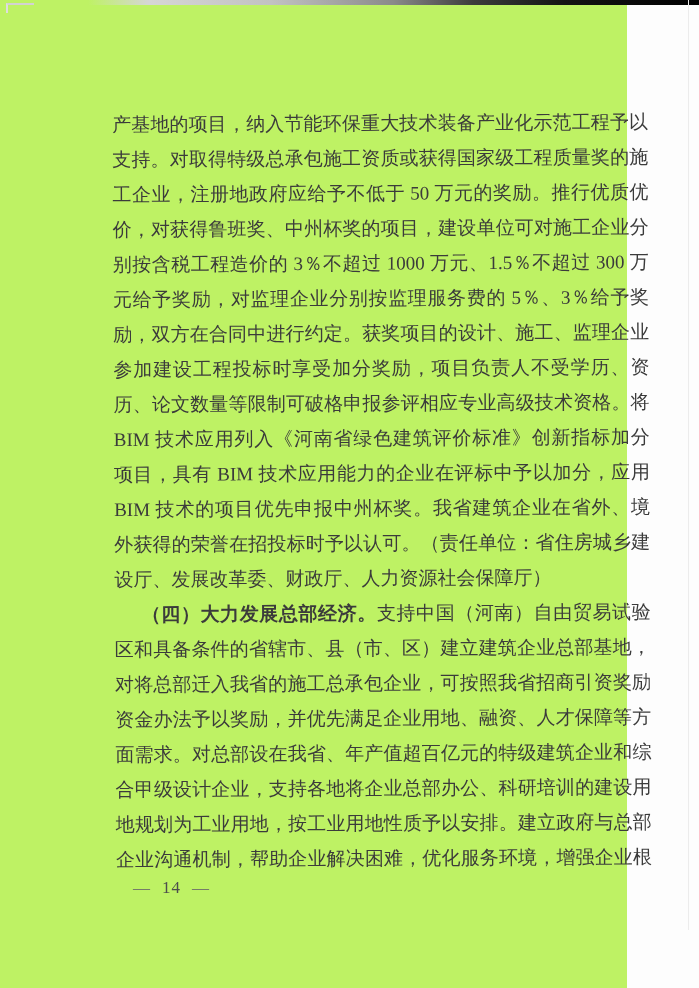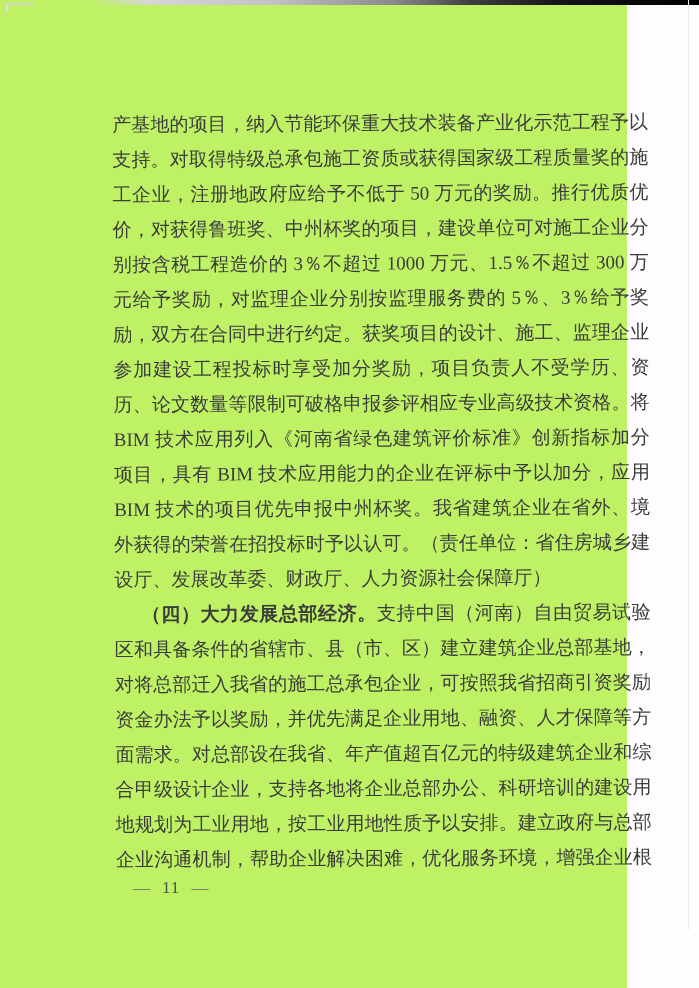--- a/index.html
+++ b/index.html
@@ -129,17 +129,17 @@
       <div class="line">面需求。对总部设在我省、年产值超百亿元的特级建筑企业和综</div>
       <div class="line">合甲级设计企业，支持各地将企业总部办公、科研培训的建设用</div>
       <div class="line">地规划为工业用地，按工业用地性质予以安排。建立政府与总部</div>
       <div class="line">企业沟通机制，帮助企业解决困难，优化服务环境，增强企业根</div>
     </div>
 
   </div>
 
   <div class="footer">
     <span class="dash">—</span>
-    <span>11</span>
+    <span>14</span>
     <span class="dash">—</span>
   </div>
 
 </div>
 
 </body></html>

